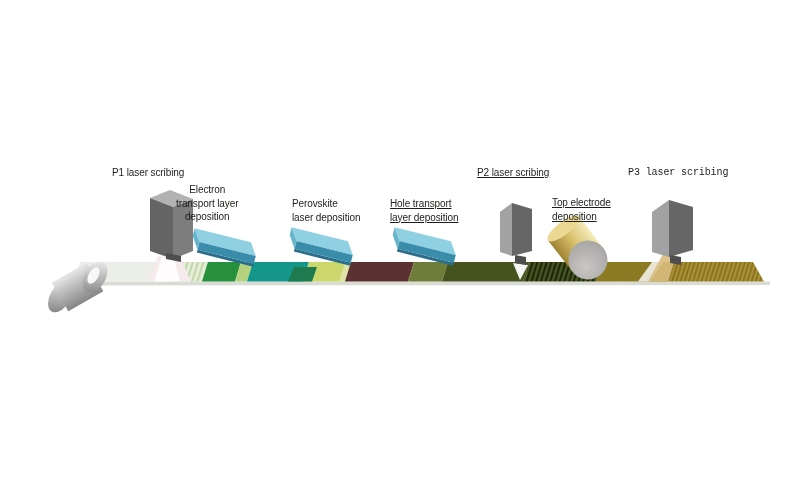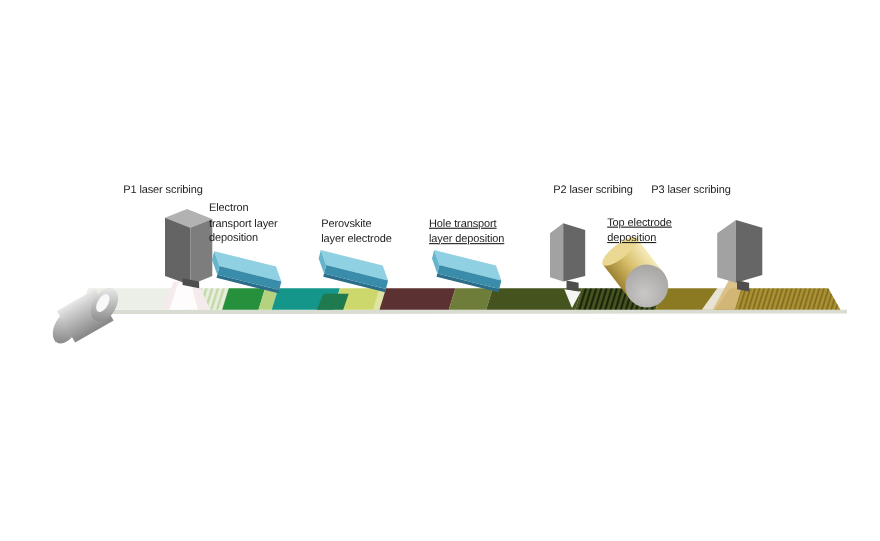--- a/index.html
+++ b/index.html
@@ -121,25 +121,25 @@
 
     <g>
       <ellipse cx="60" cy="297" rx="10" ry="16.6" transform="rotate(30 60 297)" fill="url(#gradRollBody)"></ellipse>
       <polygon points="86.7,262.7 51.7,282.7 68.3,311.3 103.3,291.3" fill="url(#gradRollBody)"></polygon>
       <ellipse cx="95" cy="277" rx="10.5" ry="16.6" transform="rotate(30 95 277)" fill="url(#gradRollFace)"></ellipse>
       <ellipse cx="93.5" cy="275.5" rx="4.8" ry="9" transform="rotate(30 93.5 275.5)" fill="#f8f8f8"></ellipse>
     </g>
   </svg>
 
   <div class="label" style="left:112px;top:166px;">P1 laser scribing</div>
-  <div class="label" style="left:190px;top:183px;">Electron
+  <div class="label" style="left:176px;top:183px;text-align:center;">Electron
 transport layer
 deposition</div>
   <div class="label" style="left:292px;top:197px;">Perovskite
-layer electrode</div>
+laser deposition</div>
   <div class="label" style="left:390px;top:197px;text-decoration:underline;">Hole transport
 layer deposition</div>
-  <div class="label" style="left:503px;top:166px;">P2 laser scribing</div>
+  <div class="label" style="left:477px;top:166px;text-decoration:underline;">P2 laser scribing</div>
   <div class="label" style="left:552px;top:196px;text-decoration:underline;">Top electrode
 deposition</div>
-  <div class="label" style="left:592px;top:166px;">P3 laser scribing</div>
+  <div class="label" style="left:628px;top:166px;font-family:Liberation Mono, monospace;">P3 laser scribing</div>
 
 </div>
 
 </body></html>

